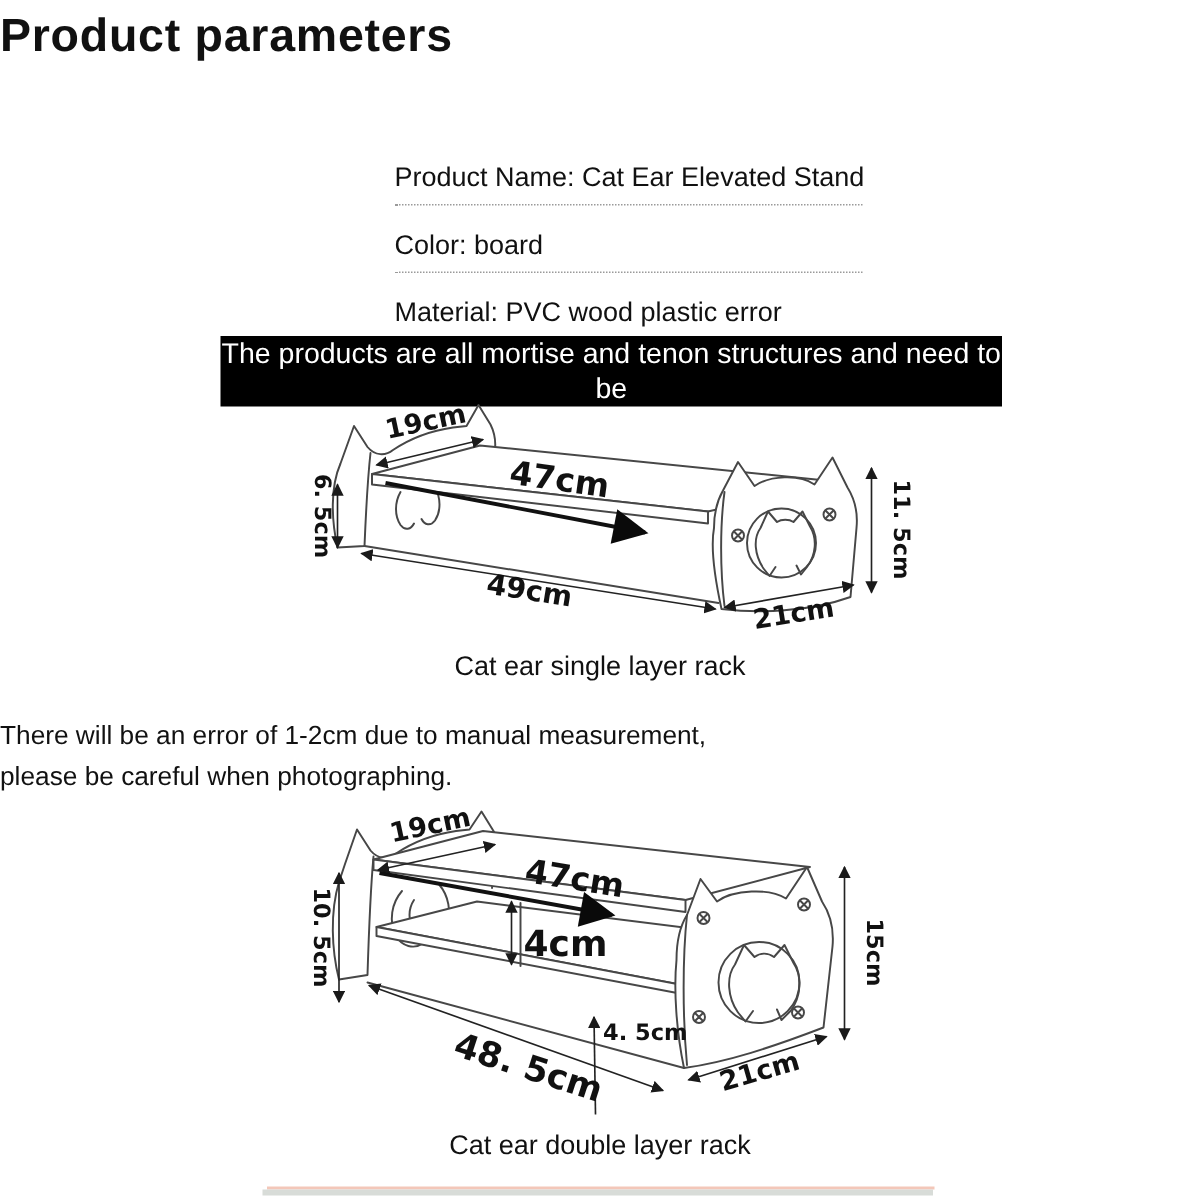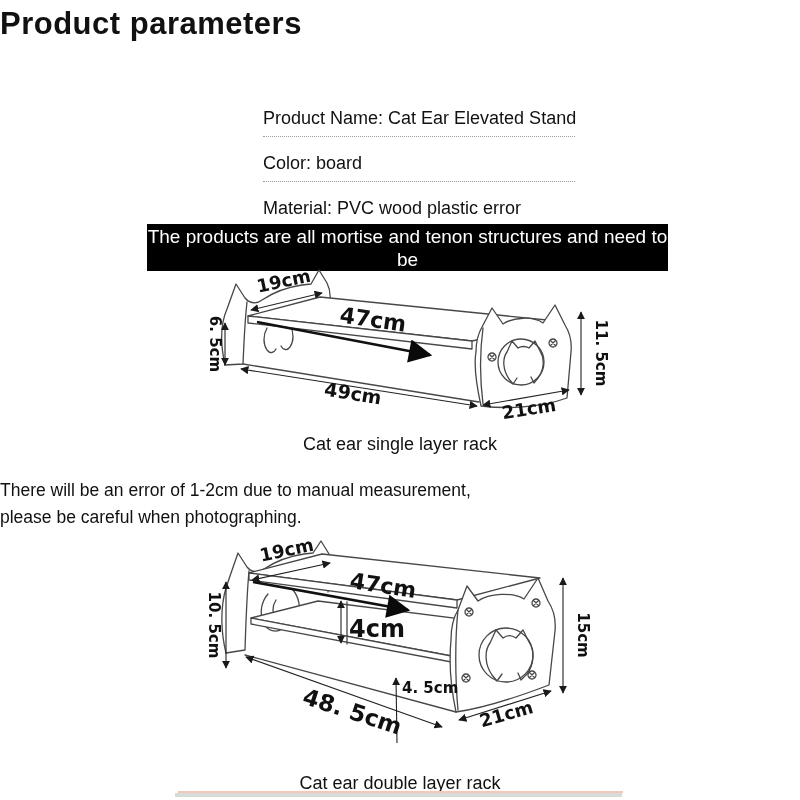--- a/index.html
+++ b/index.html
@@ -26,21 +26,21 @@
     box-sizing:border-box;
   }
   .diagram{position:absolute;left:0;width:800px;}
   #diagram-single{top:265px;height:175px;}
   #diagram-double{top:538px;height:212px;}
   .caption{
     position:absolute;left:0;width:100%;text-align:center;
     font-size:18px;
   }
   #caption-single{top:434px;}
-  #caption-double{top:753px;margin-top:20px;}
+  #caption-double{top:753px;}
   .note{
     position:absolute;top:477px;left:0;width:100%;
     text-align:left;font-size:17.5px;line-height:27px;
   }
   .strip-pink{position:absolute;top:791px;left:178px;width:445px;height:2px;background:var(--strip-pink,#f3c7b9);}
   .strip-gray{position:absolute;top:793px;left:175px;width:447px;height:4px;background:var(--strip-gray,#d8dcd8);}
   svg{display:block;}
   svg path, svg line, svg circle, svg polygon{vector-effect:non-scaling-stroke;}
   .draw{fill:none;stroke:var(--line,#444);stroke-width:1.3;stroke-linecap:round;stroke-linejoin:round;}
   .draw-fill{fill:#fff;stroke:var(--line,#444);stroke-width:1.3;stroke-linejoin:round;}

